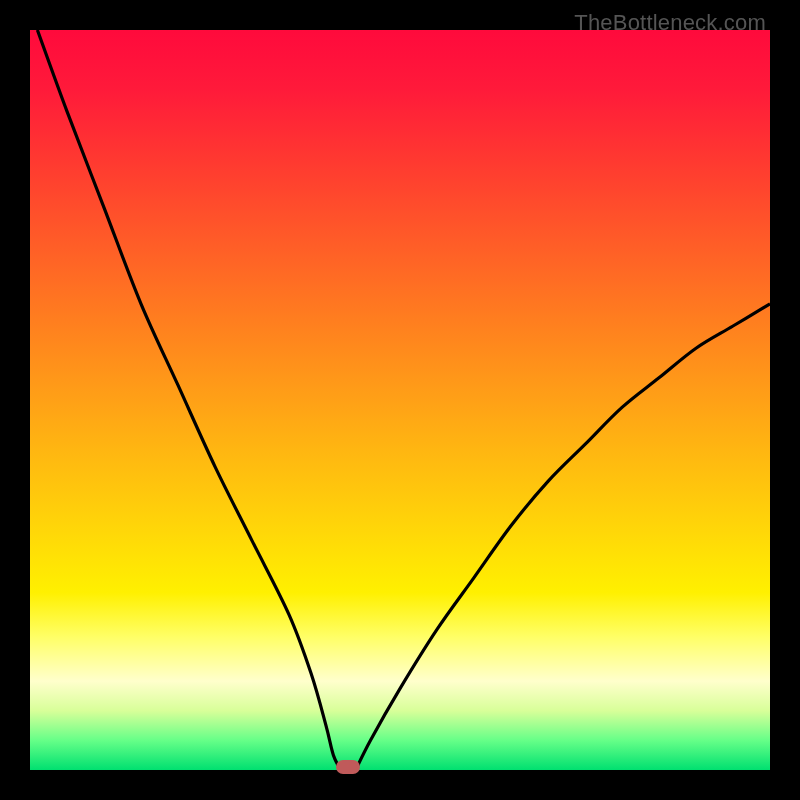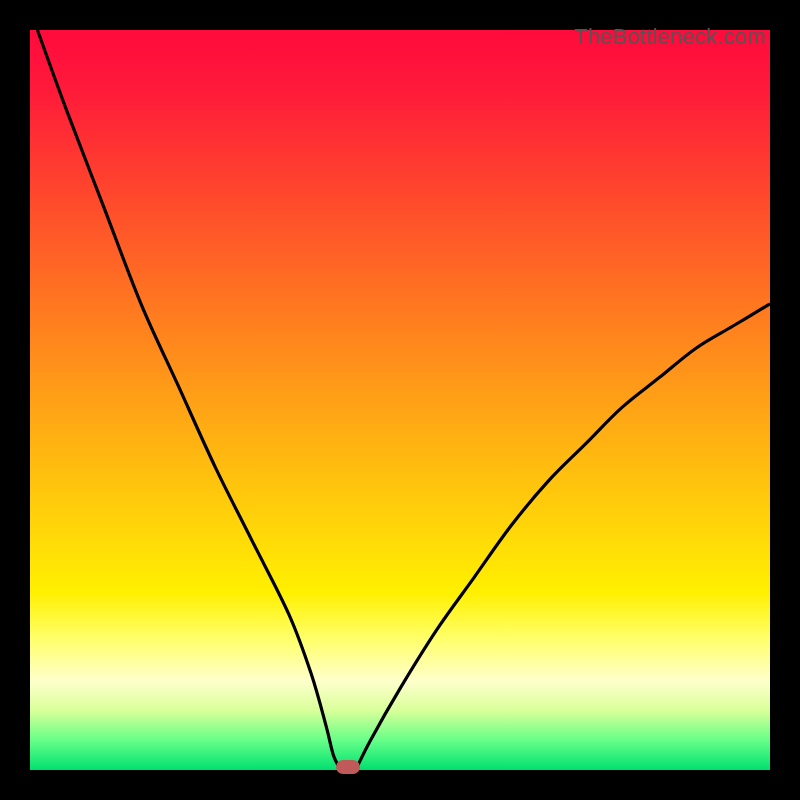--- a/index.html
+++ b/index.html
@@ -21,21 +21,21 @@
       #ffd808 68%,
       #fff000 76%,
       #ffff66 82%,
       #ffffcc 88%,
       #d8ff99 92%,
       #66ff88 96%,
       #00e070 100%);
   }
   .watermark {
     position: absolute;
-    top: 24px;
+    top: 10px;
     right: 34px;
     font-family: Arial, Helvetica, sans-serif;
     font-size: 22px;
     font-weight: 500;
     color: #555;
     letter-spacing: 0.2px;
   }
   .curve {
     position: absolute;
     left: 30px;

